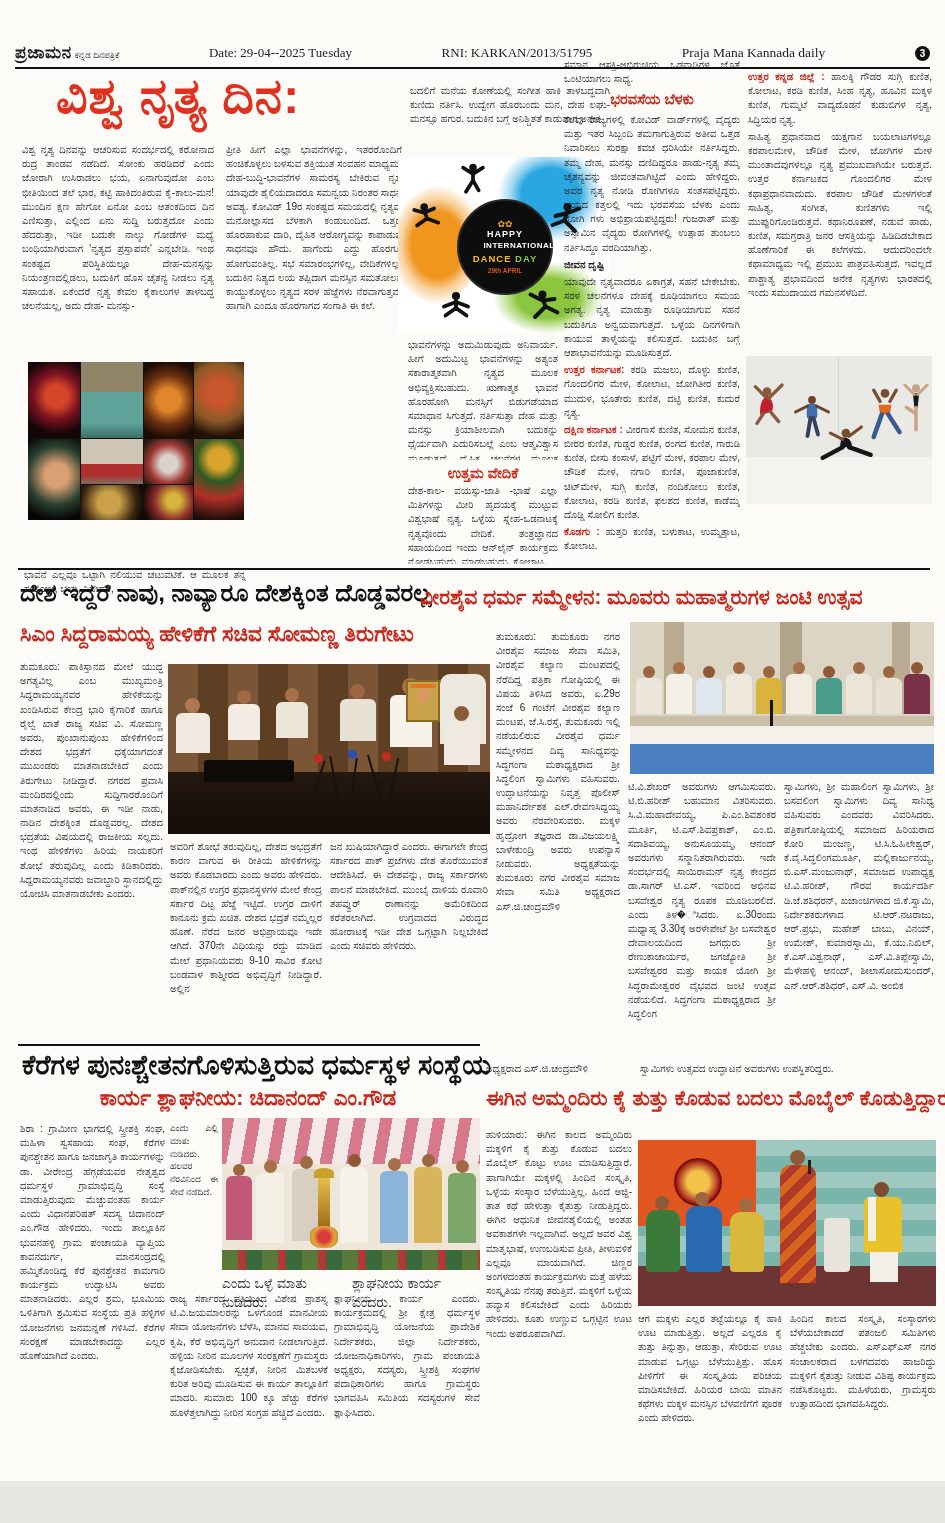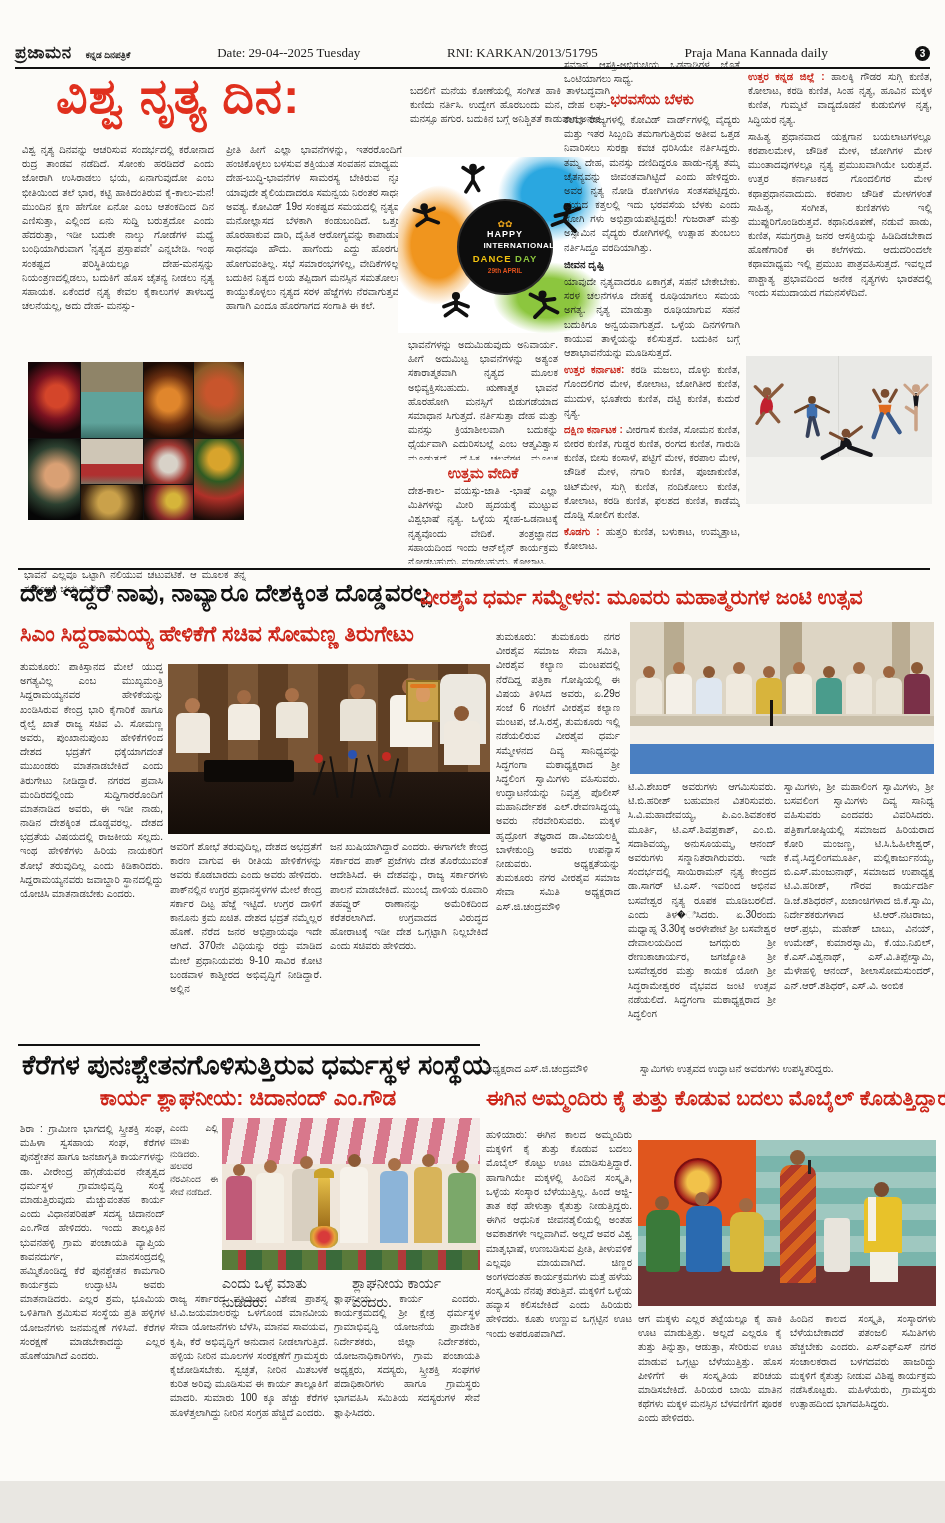--- a/index.html
+++ b/index.html
@@ -8,21 +8,21 @@
   .abs{position:absolute;}
   .bt{font-size:10px;line-height:1.42;text-align:justify;overflow:hidden;}
   .bt p{margin:0 0 3px 0;}
   .rh{color:#c8261a;font-weight:bold;}
   .crh{color:#c8261a;font-weight:bold;text-align:center;font-size:14.5px;margin:3px 0;}
   .rule{background:#111;}
   .cap{font-size:14px;line-height:1.35;font-weight:normal;color:#222;}
   
   .masthead{display:flex;align-items:center;justify-content:space-between;}
   .logo-main{font-weight:900;font-size:17px;letter-spacing:.5px;}
-  .logo-sub{font-size:9px;font-weight:bold;margin-left:14px;}
+  .logo-sub{font-size:9px;font-weight:normal;margin-left:3px;}
   .mh-serif{font-family:"Liberation Serif",serif;font-weight:normal;font-size:13px;}
   .pagebadge{width:15px;height:15px;border-radius:50%;background:#111;color:#fff;
              font-size:10px;font-weight:bold;display:flex;align-items:center;justify-content:center;}
   
   .lead-hl{font-size:49px;font-weight:800;color:#e0301e;line-height:1.0;letter-spacing:1px;}
   .hl-black{font-size:24px;font-weight:800;color:#101010;white-space:nowrap;}
   .hl-red{font-size:21.5px;font-weight:800;color:#cc2418;white-space:nowrap;}
   .hl-red-sm{font-size:20.5px;font-weight:800;color:#cc2418;white-space:nowrap;}
   .centered{text-align:center;}
   

